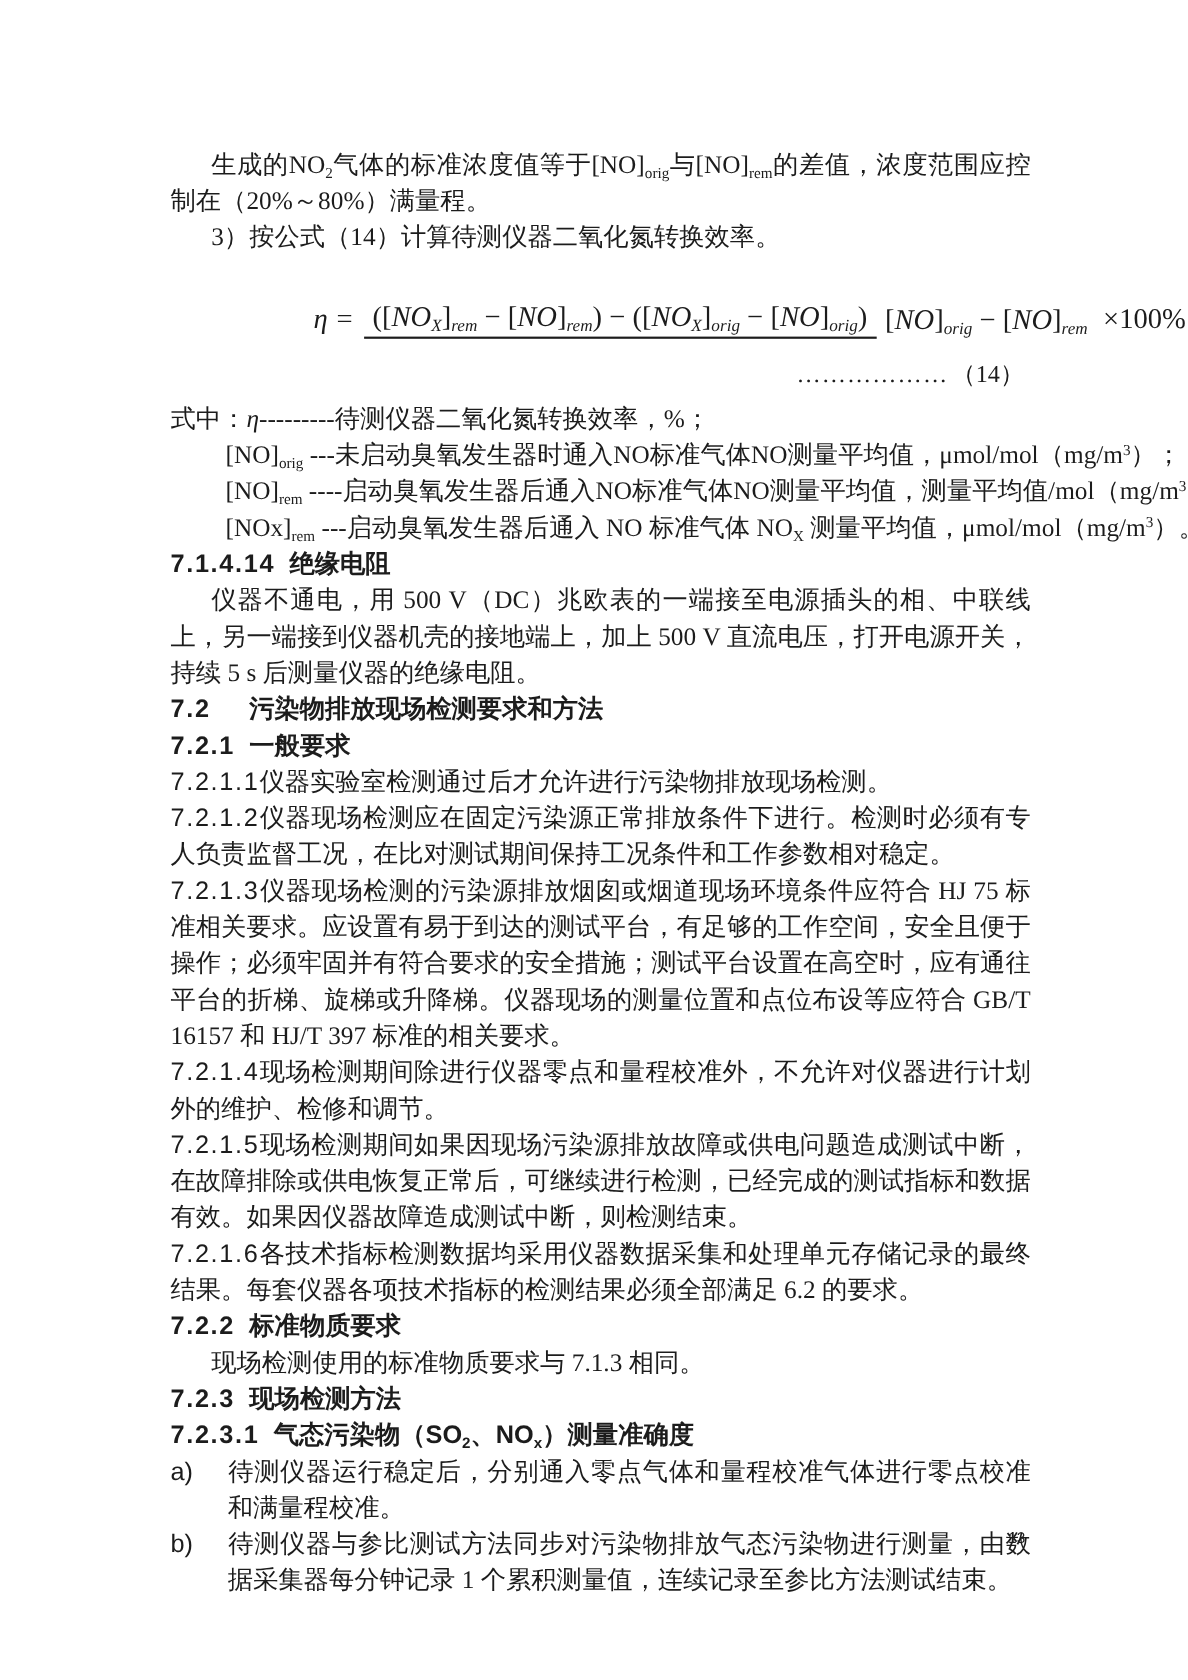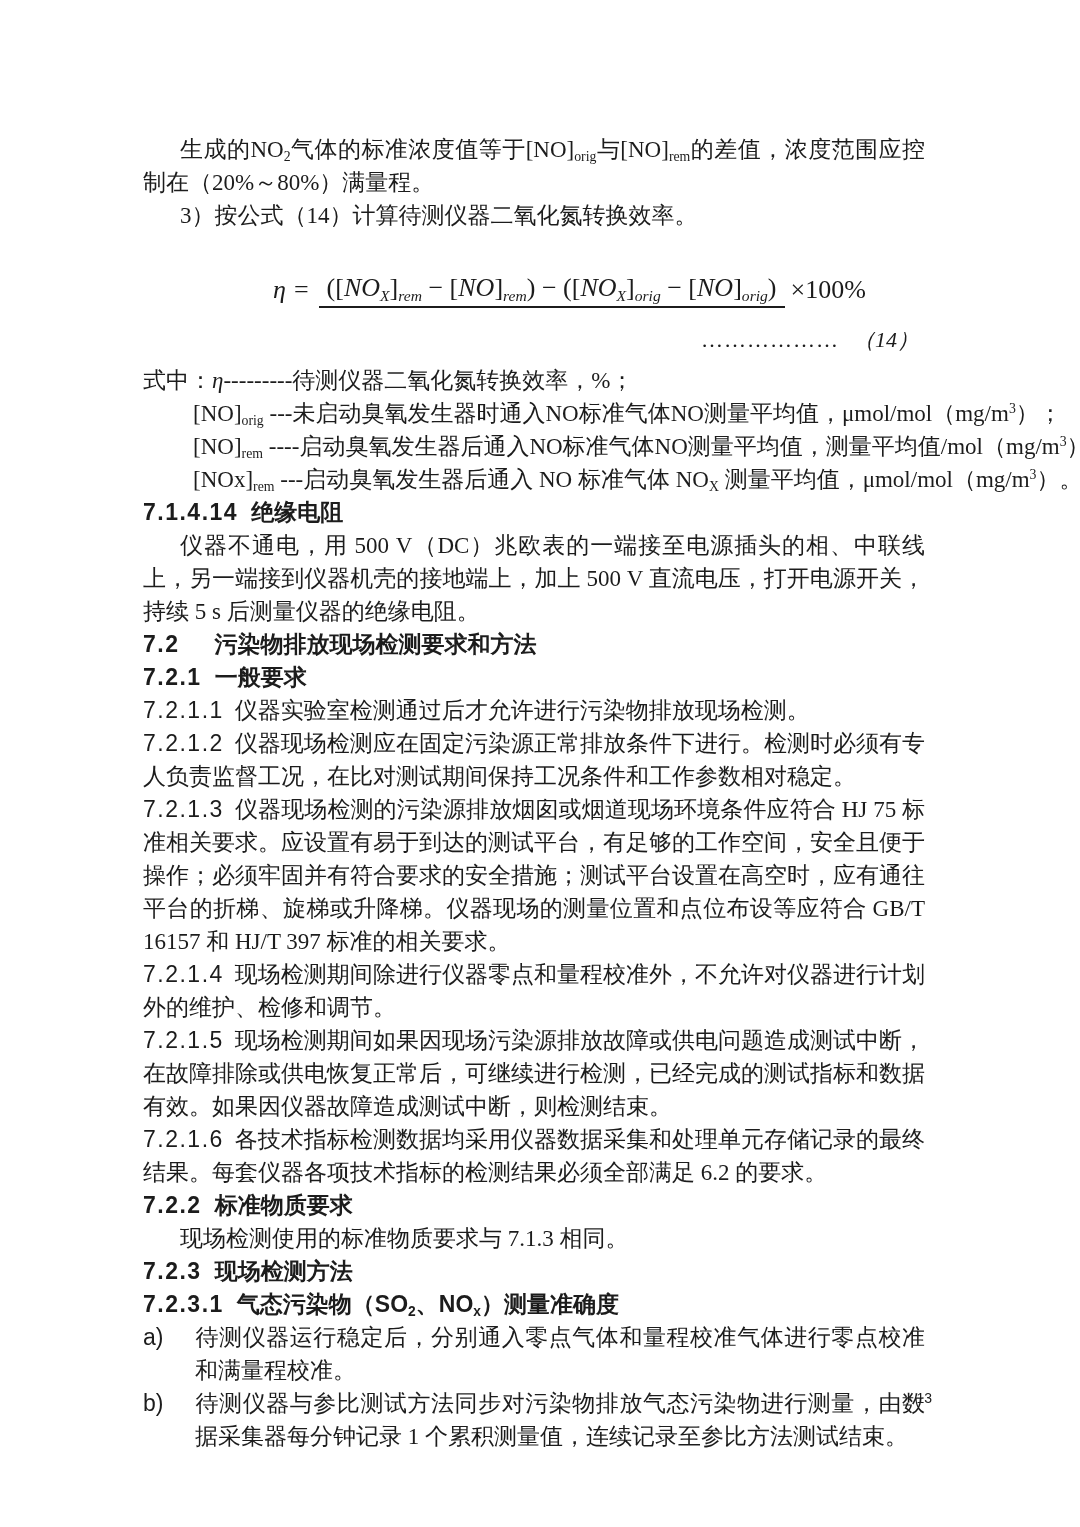--- a/index.html
+++ b/index.html
@@ -6,33 +6,33 @@
   body{
     width:1080px;height:1527px;
     background:#ffffff;
     position:relative;
     font-family:"Liberation Serif","DejaVu Serif",serif;
     color:#1c1c1c;
     overflow:hidden;
   }
   .content{
     position:absolute;
-    left:143px;top:133px;width:782px;
+    left:155px;top:133px;width:782px;
     font-size:23px;line-height:33px;
   }
   p{margin:0;text-align:justify;text-align-last:left;}
   .ind{text-indent:37px;}
   sub,sup{font-size:0.6em;line-height:0;}
   sub{vertical-align:-0.32em;}
   sup{vertical-align:0.55em;}
   i,.it{font-style:italic;}
   
   .num{
     font-family:"Liberation Sans","DejaVu Sans",sans-serif;
-    letter-spacing:1.5px;margin-right:11px;
+    letter-spacing:1.5px;
   }
   
   .hd{
     font-family:"Liberation Sans","DejaVu Sans",sans-serif;
     font-weight:700;text-align:right;
   }
   .hd .hnum{margin-right:13px;letter-spacing:1.5px;}
   .hd.hd72 .hnum{margin-right:35px;}
   
   .formula{position:relative;margin:12px 0 8px 0;height:112px;}
@@ -44,21 +44,21 @@
   .feta{font-style:italic;margin-right:8px;}
   .feq{margin-right:10px;}
   .frac{display:inline-flex;flex-direction:row;text-align:center;}
   .fnum{padding:0 8px 3px;border-bottom:2px solid #1c1c1c;white-space:nowrap;}
   .fden{padding:3px 8px 0;white-space:nowrap;}
   .ftimes{margin-left:6px;}
   .fdots{
     position:absolute;right:6px;bottom:0;
     font-size:22px;letter-spacing:1px;white-space:nowrap;
   }
-  .fdots .fno{margin-left:14px;letter-spacing:0;font-style:italic;}
+  .fdots .fno{margin-left:3px;letter-spacing:0;}
   
   .def{text-align:left;white-space:nowrap;}
   .def-indent{padding-left:50px;}
   
   .item{padding-left:52px;}
   .item .ilabel{
     display:inline-block;width:52px;margin-left:-52px;
     font-family:"Liberation Sans","DejaVu Sans",sans-serif;
   }
   .pageno{
@@ -75,20 +75,21 @@
   <p class="ind"><span>生成的NO</span><sub>2</sub><span>气体的标准浓度值等于[NO]</span><sub>orig</sub><span>与[NO]</span><sub>rem</sub><span>的差值，浓度范围应控制在（20%～80%）满量程。</span></p>
 
   <p class="ind">3）按公式（14）计算待测仪器二氧化氮转换效率。</p>
 
   <div class="formula">
     <div class="frow">
       <span class="feta">η</span>
       <span class="feq">=</span>
       <span class="frac">
         <span class="fnum"><span>([</span><i>NO</i><sub class="it">X</sub><span>]</span><sub class="it">rem</sub><span> − [</span><i>NO</i><span>]</span><sub class="it">rem</sub><span>) − ([</span><i>NO</i><sub class="it">X</sub><span>]</span><sub class="it">orig</sub><span> − [</span><i>NO</i><span>]</span><sub class="it">orig</sub><span>)</span></span>
+        <span class="fden"><span>[</span><i>NO</i><span>]</span><sub class="it">orig</sub><span> − [</span><i>NO</i><span>]</span><sub class="it">rem</sub></span>
       </span>
       <span class="ftimes">×100%</span>
     </div>
     <div class="fdots">
       <span>………………</span><span class="fno">（14）</span>
     </div>
   </div>
 
   <div>
     <p class="def"><span>式中：</span><i>η</i><span>---------待测仪器二氧化氮转换效率，%；</span></p>

